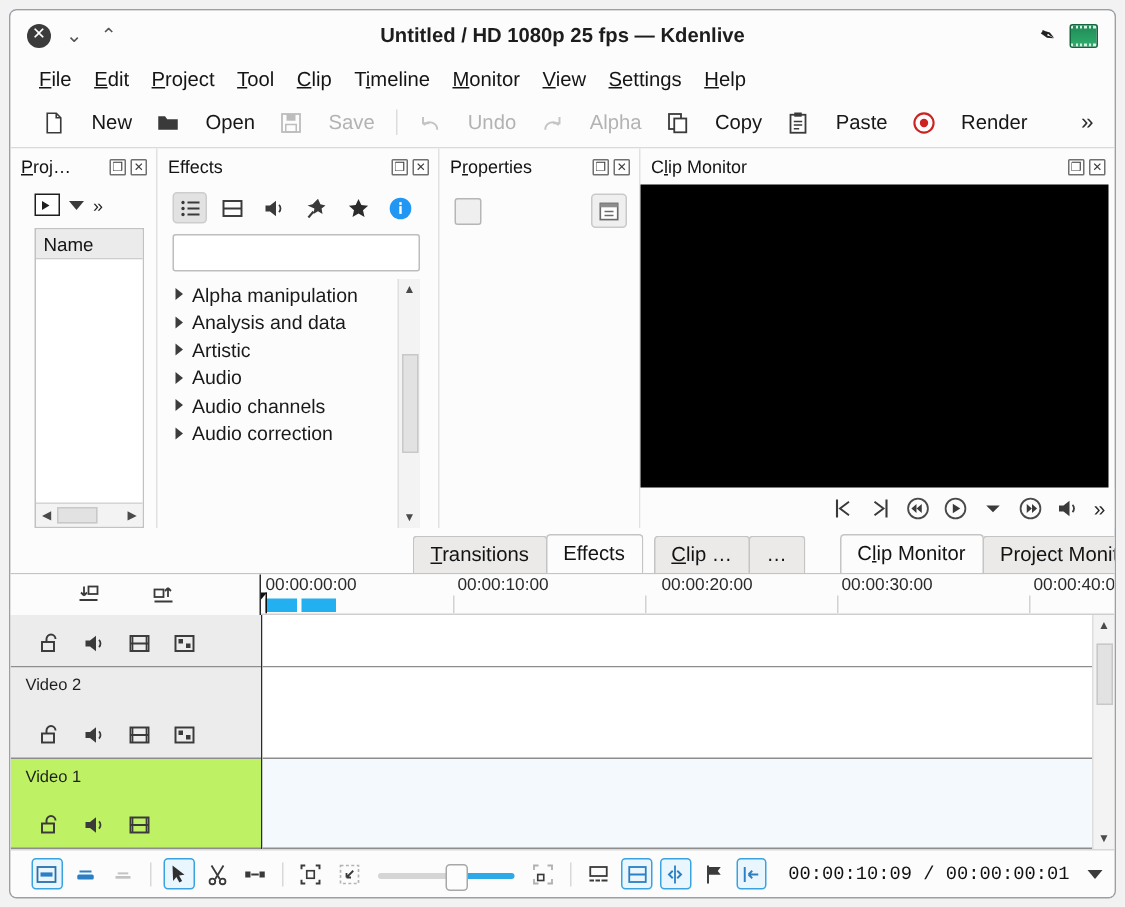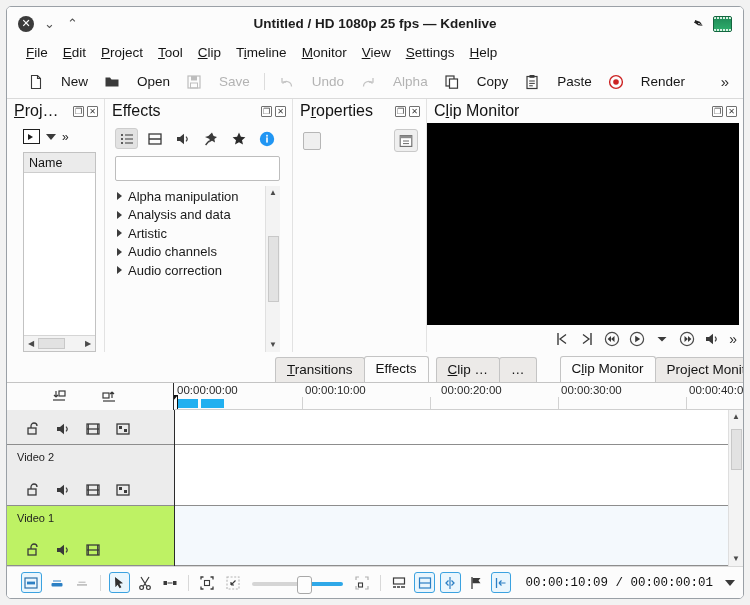--- a/index.html
+++ b/index.html
@@ -106,21 +106,21 @@
   .upper {
     display: flex; flex: 0 0 auto; height: 253px;
     background: #fcfcfc;
   }
   .panel { display: flex; flex-direction: column; min-width: 0; }
   .panel-head {
     display: flex; align-items: center; height: 24px;
     padding: 0 4px 0 7px; gap: 4px; flex: 0 0 auto;
   }
   .panel-title {
-    font-size: 16px; color: #131313; white-space: nowrap;
+    font-size: 12px; color: #131313; white-space: nowrap;
     overflow: hidden; text-overflow: ellipsis;
   }
   .panel-title u { text-decoration: underline; }
   .pbtns { margin-left: auto; display: flex; gap: 3px; padding-right: 2px; }
   .pbtn {
     width: 11px; height: 11px; border: 1px solid #707070;
     font-size: 8px; line-height: 9px; text-align: center;
     color: #3a3a3a; cursor: pointer; border-radius: 1px;
     box-sizing: border-box; background: #fff;
   }
@@ -575,20 +575,24 @@
             <div class="fx-row">
                   <span class="tri"></span>
                   <span>Analysis and data</span>
                 </div>
             <div class="fx-row">
                   <span class="tri"></span>
                   <span>Artistic</span>
                 </div>
             <div class="fx-row">
                   <span class="tri"></span>
+                  <span>Audio</span>
+                </div>
+            <div class="fx-row">
+                  <span class="tri"></span>
                   <span>Audio channels</span>
                 </div>
             <div class="fx-row">
                   <span class="tri"></span>
                   <span>Audio correction</span>
                 </div>
           </div>
           <div class="vscroll">
             <div class="vs-arrow">▲</div>
             <div class="vs-track">

